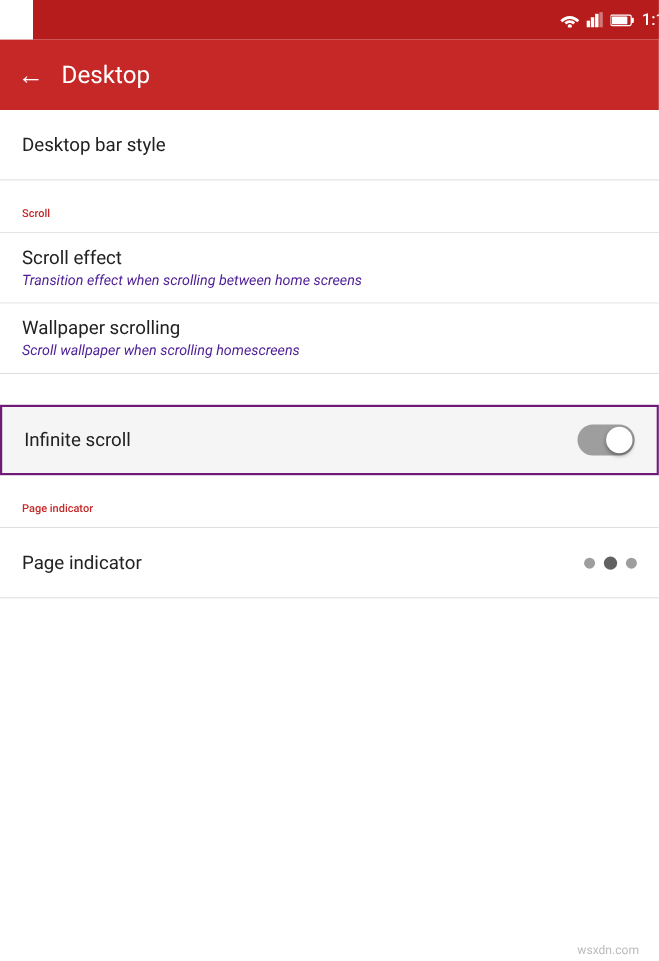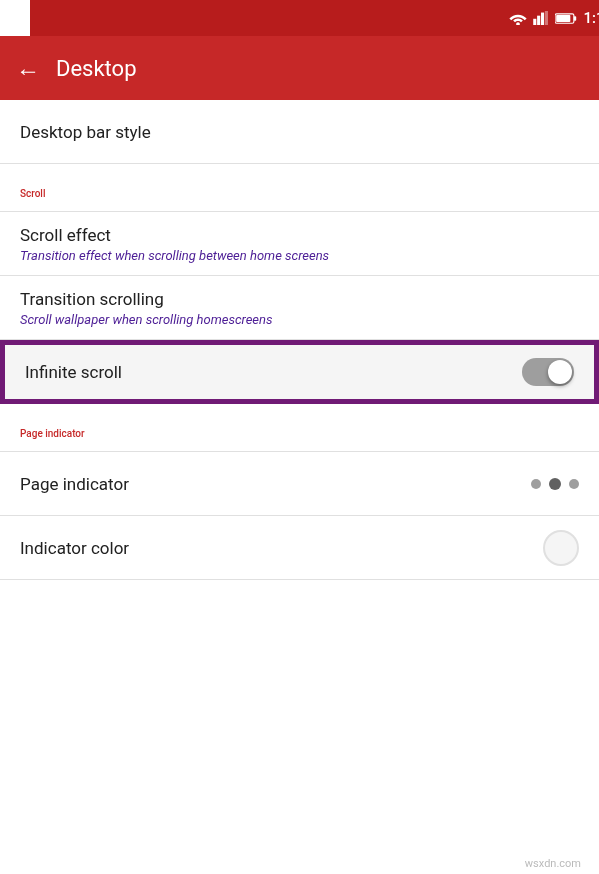--- a/index.html
+++ b/index.html
@@ -77,21 +77,22 @@
       display: flex;
       align-items: center;
       justify-content: space-between;
       padding: 0 20px;
       border-bottom: 1px solid #e0e0e0;
       background: #fff;
     }
 
     .settings-item.highlighted {
       background: #f5f5f5;
-      border: 5px solid #701a75;
+      border: 2px solid #701a75;
+      margin-top: 28px;
     }
 
     .settings-item-text {
       display: flex;
       flex-direction: column;
       justify-content: center;
     }
 
     .settings-item-label {
       font-size: 17px;
@@ -241,21 +242,21 @@
 
   <div class="settings-item">
     <div class="settings-item-text">
       <span class="settings-item-label">Scroll effect</span>
       <span class="settings-item-sublabel">Transition effect when scrolling between home screens</span>
     </div>
   </div>
 
   <div class="settings-item">
     <div class="settings-item-text">
-      <span class="settings-item-label">Transition scrolling</span>
+      <span class="settings-item-label">Wallpaper scrolling</span>
       <span class="settings-item-sublabel">Scroll wallpaper when scrolling homescreens</span>
     </div>
   </div>
 
   <div class="settings-item highlighted">
     <div class="settings-item-text">
       <span class="settings-item-label">Infinite scroll</span>
     </div>
     <div class="toggle-switch">
       <div class="toggle-track" style="background: #9e9e9e;">
@@ -272,22 +273,16 @@
     <div class="settings-item-text">
       <span class="settings-item-label">Page indicator</span>
     </div>
     <div class="page-dots">
       <div class="dot"></div>
       <div class="dot active"></div>
       <div class="dot"></div>
     </div>
   </div>
 
-  <div class="settings-item">
-    <div class="settings-item-text">
-      <span class="settings-item-label">Indicator color</span>
-    </div>
-    <div class="color-circle"></div>
-  </div>
 
 </div>
 
 <div class="watermark">wsxdn.com</div>
 
 </body></html>

